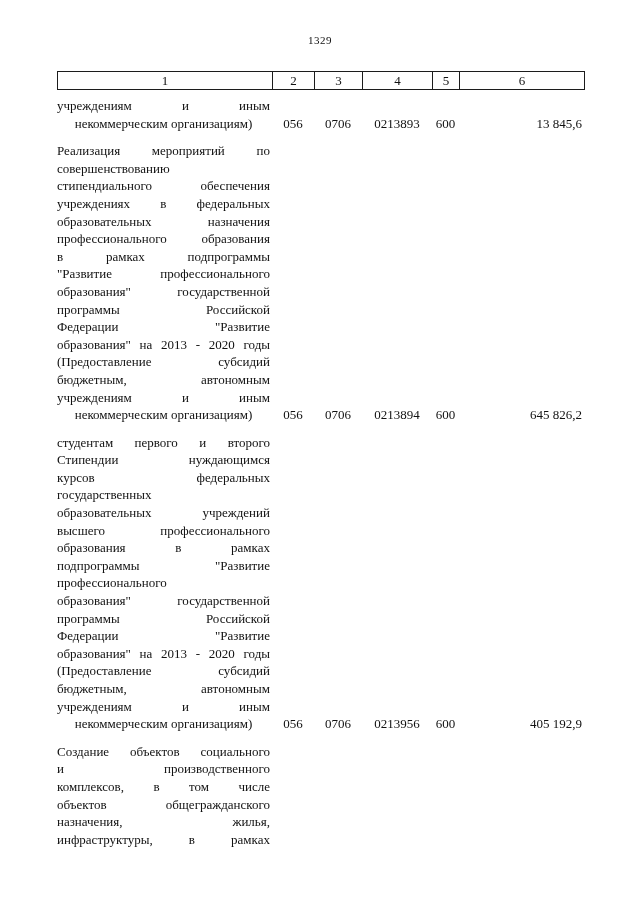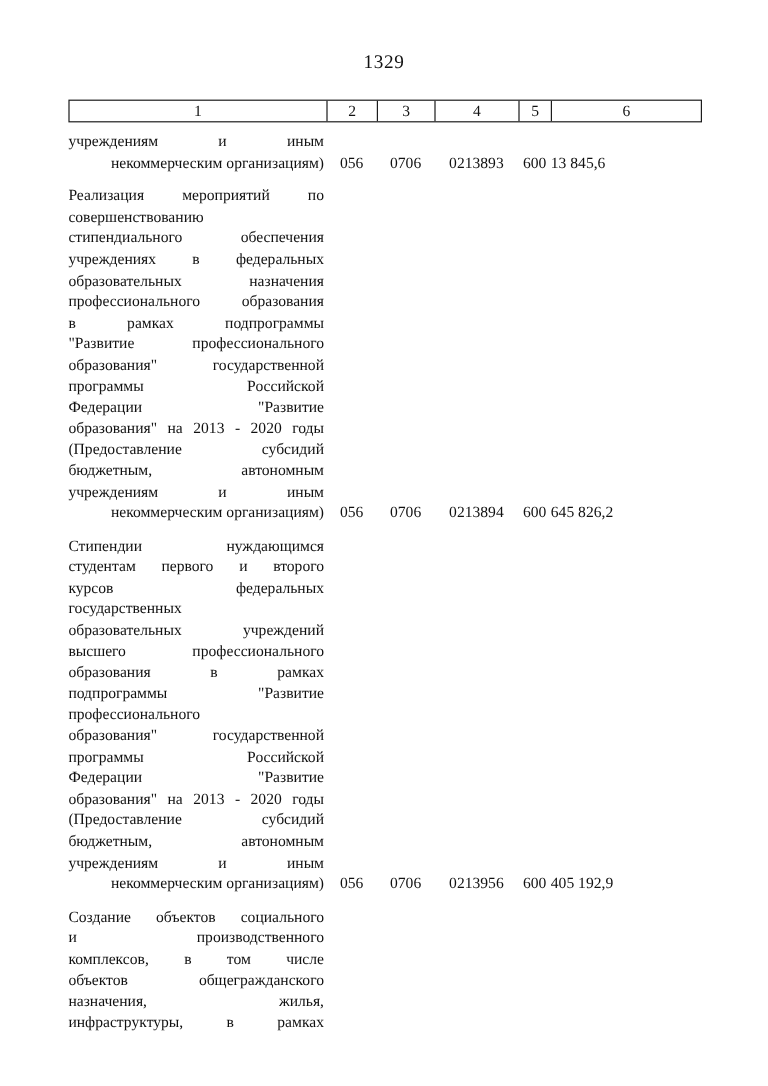--- a/index.html
+++ b/index.html
@@ -10,23 +10,23 @@
   .sheet {
     position: relative;
     width: 640px;
     height: 905px;
     background: #ffffff;
     color: #111111;
     font-family: "Liberation Serif", serif;
     overflow: hidden;
   }
   .page-number {
-    padding-top: 44px;
+    padding-top: 32px;
     text-align: center;
-    font-size: 16px;
+    font-size: 11px;
     line-height: 17px;
     letter-spacing: 0.5px;
   }
   
   .header-row {
     display: flex;
     box-sizing: border-box;
     margin: 22px 0 0 57px;
     width: 528px;
     height: 19px;
@@ -56,28 +56,28 @@
     width: 528px;
     margin-bottom: 10px;
   }
   .cell { box-sizing: border-box; font-size: 13px; line-height: 17.6px; }
   .cell.c1 { width: 215px; padding-right: 2px; }
   .cell.c2, .cell.c3, .cell.c4, .cell.c5 { text-align: center; }
   .cell.c2 { width: 42px; }
   .cell.c3 { width: 48px; }
   .cell.c4 { width: 70px; }
   .cell.c5 { width: 27px; text-align: center; }
-  .cell.c6 { width: 126px; flex: 1; padding-right: 3px; }
+  .cell.c6 { width: 126px; flex: 1; text-align: right; padding-right: 3px; }
   
   .jline {
     text-align: justify;
     text-align-last: justify;
   }
   
-  .lline { text-align: right; }
+  .lline { text-align: center; }
 </style>
 </head>
 <body>
 
 <div class="sheet">
 
   <div class="page-number">1329</div>
 
   <div class="header-row">
     <div class="hc w1">1</div>
@@ -120,22 +120,22 @@
           <div class="lline">некоммерческим организациям)</div>
         </div>
     <div class="cell c2">056</div>
     <div class="cell c3">0706</div>
     <div class="cell c4">0213894</div>
     <div class="cell c5">600</div>
     <div class="cell c6">645 826,2</div>
   </div>
       <div class="row">
     <div class="cell c1">
+          <div class="jline">студентам первого и второго</div>
           <div class="jline">Стипендии нуждающимся</div>
-          <div class="jline">студентам первого и второго</div>
           <div class="jline">курсов федеральных</div>
           <div class="jline">государственных</div>
           <div class="jline">образовательных учреждений</div>
           <div class="jline">высшего профессионального</div>
           <div class="jline">образования в рамках</div>
           <div class="jline">подпрограммы "Развитие</div>
           <div class="jline">профессионального</div>
           <div class="jline">образования" государственной</div>
           <div class="jline">программы Российской</div>
           <div class="jline">Федерации "Развитие</div>

